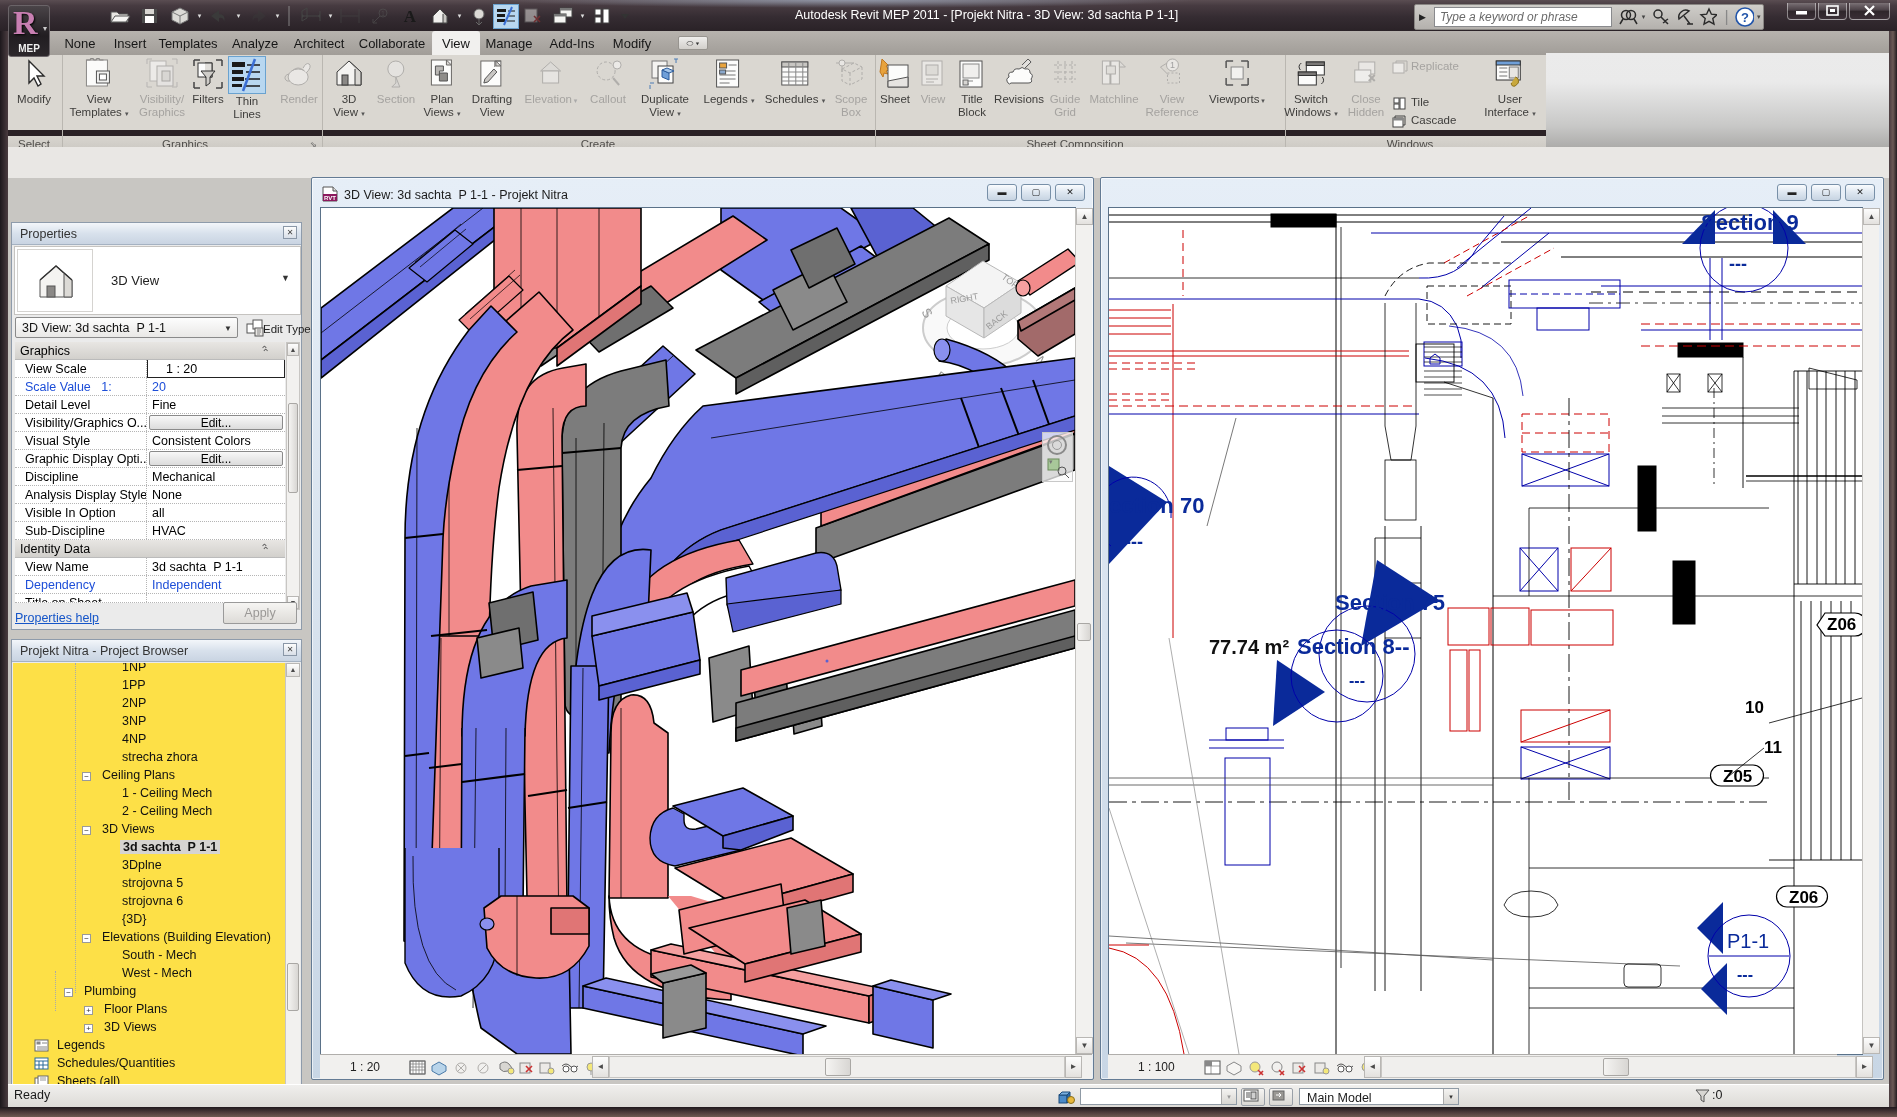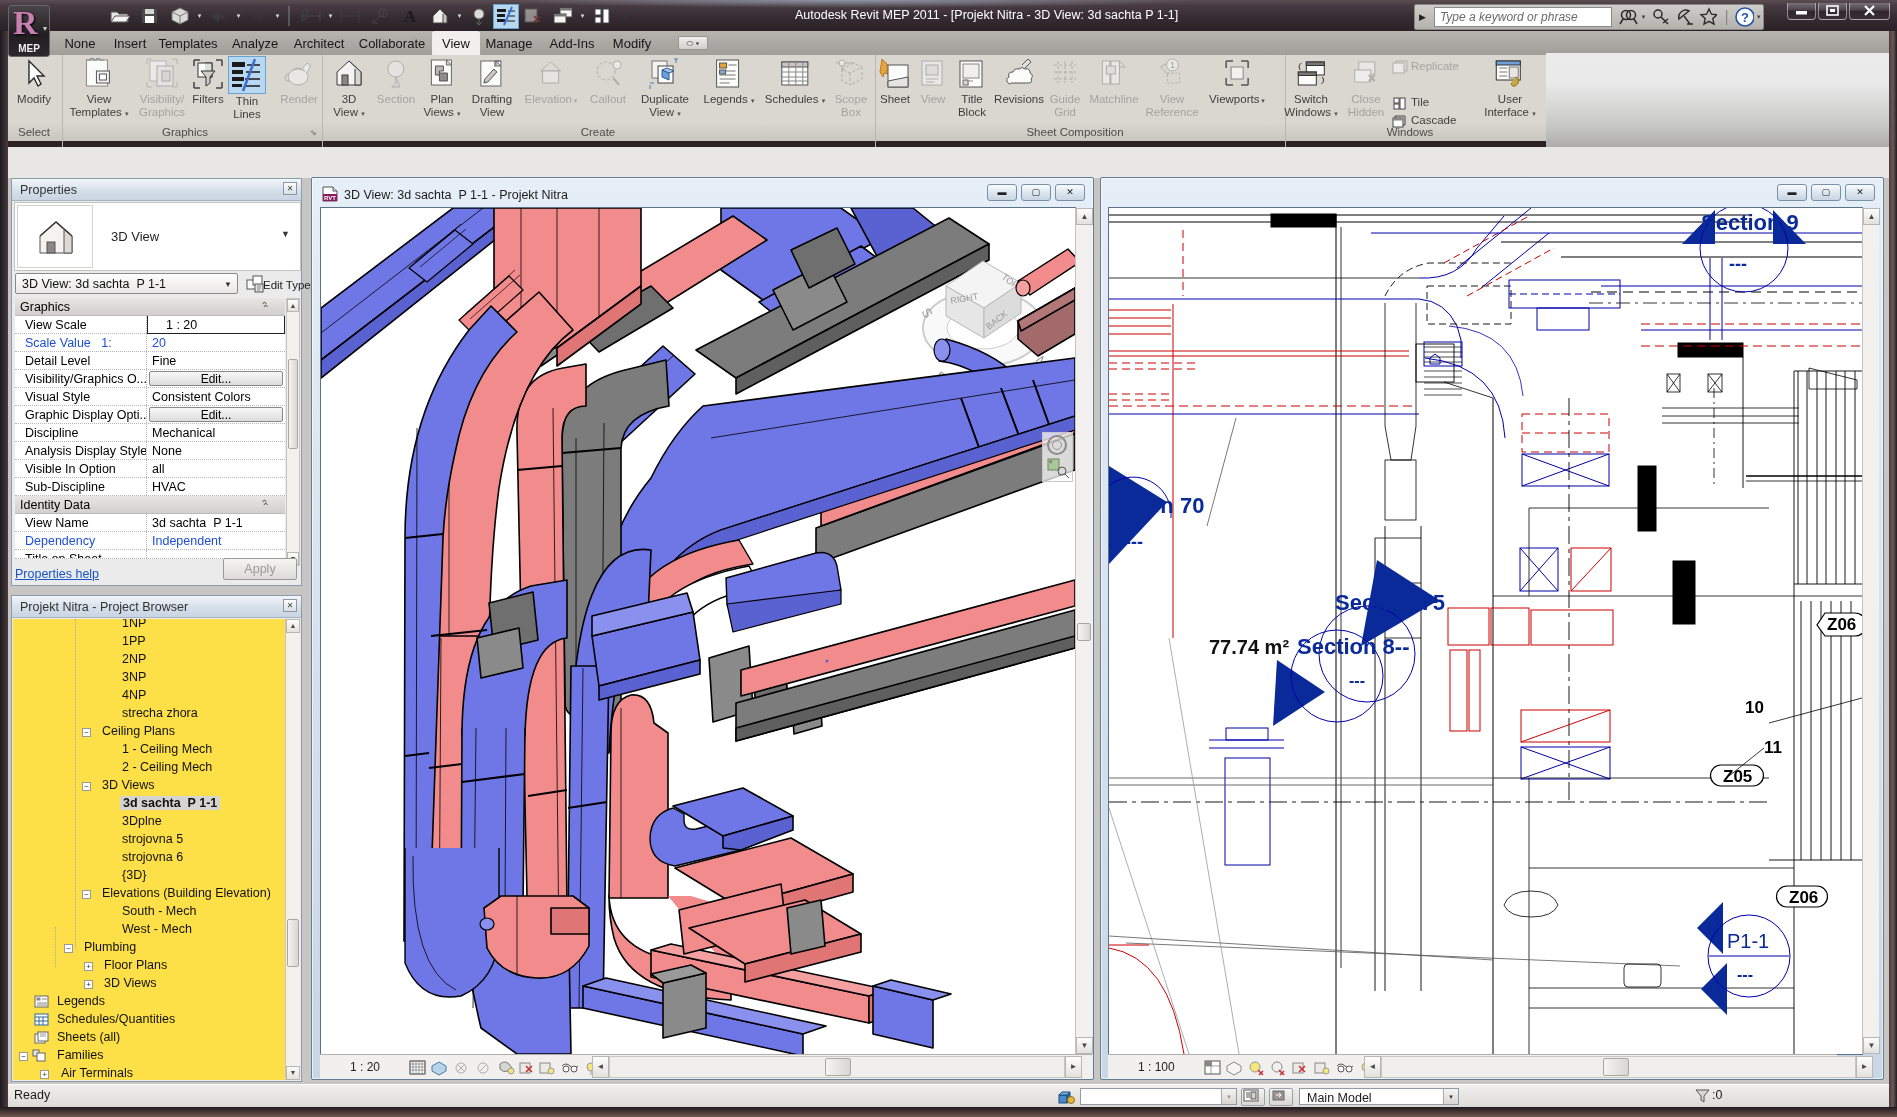--- a/index.html
+++ b/index.html
@@ -27,40 +27,40 @@
 #rlogo .mep { position:absolute; left:0; bottom:2px; width:100%; text-align:center; color:#eee; font-size:10px; font-weight:bold; }
 #rlogo .dn { position:absolute; right:2px; top:18px; color:#ccc; font-size:8px; }
 
 
 #tabrow { left:0; top:31px; width:1889px; height:24px; background:linear-gradient(#b7b3ae,#a19d98); }
 .tab { position:absolute; top:0; height:24px; font-size:13px; color:#161616; line-height:25px; text-align:center; transform:translateX(-50%); padding:0 10px; }
 .tab.sel { background:#f1f0ee; border-radius:3px 3px 0 0; }
 
 
 #ribbon { left:0; top:55px; width:1889px; height:75px; background:#dad7d1; }
-#riblabels { left:0; top:124px; width:1581px; height:17px; background:linear-gradient(#d8d5cf,#c9c6c0); }
+#riblabels { left:0; top:136px; width:1581px; height:17px; background:linear-gradient(#d8d5cf,#c9c6c0); }
 .grplabel { position:absolute; top:2px; font-size:11.5px; color:#4e4c49; text-align:center; transform:translateX(-50%); }
 .gsep { position:absolute; top:55px; width:1px; height:92px; background:#bab7b1; }
 .rbtn { position:absolute; top:57px; text-align:center; font-size:11.5px; color:#3e3d3b; line-height:12.5px; transform:translateX(-50%); }
 .rbtn .ic { margin:0 auto 2px; width:34px; height:34px; }
 .rbtn.gray { color:#a5a3a0; }
 .rbtn .dar { font-size:7px; color:#555; }
 .gray .dar { color:#aaa; }
 #ribextra { left:1546px; top:53px; width:343px; height:97px; background:linear-gradient(#ebebeb,#eaeaea 30%,#c8c8c7 75%,#a9a8a6); }
 .hl { background:#b8d7f0; outline:1px solid #6aa2cf; }
 .smbtn { position:absolute; font-size:11.5px; color:#3e3d3b; white-space:nowrap; }
 .smbtn svg { vertical-align:-4px; margin-right:3px; }
 .smbtn.gray { color:#a5a3a0; }
 
 
 #workspace { left:8px; top:147px; width:1881px; height:937px; background:#c8c6c2; }
 #wstop { left:8px; top:147px; width:1881px; height:31px; background:#e9e7e4; }
 
 
-.panel { background:#ebebeb; border:1px solid #8e9bab; }
+.panel { background:#ebebeb; border:1px solid #8e9bab;margin-top:44px; }
 .ptitle { height:22px; background:linear-gradient(#f3f6fa,#d8e1ec 50%,#c9d4e2); border-bottom:1px solid #a5b2c2; color:#333; font-size:12.5px; padding:4px 0 0 8px; position:relative; }
 .pclose { position:absolute; right:4px; top:3px; width:14px; height:13px; border:1px solid #8a97a7; background:linear-gradient(#fdfdfd,#d9dfe8); font-size:8px; text-align:center; line-height:12px; color:#444; }
 
 
 #ptable { position:absolute; left:3px; top:119px; width:270px; }
 .prow { display:flex; height:18px; font-size:12.5px; border-bottom:1px dotted #b5b5b5; background:#fff; }
 .prow .c1 { width:132px; padding:2px 0 0 10px; border-right:1px dotted #b5b5b5; white-space:nowrap; overflow:hidden; }
 .prow .c2 { flex:1; padding:2px 0 0 5px; white-space:nowrap; overflow:hidden; }
 .phead { height:18px; background:linear-gradient(#e8e6e3,#d2d0cc); font-size:12.5px; padding:2px 0 0 5px; border-bottom:1px solid #bbb; position:relative; }
 .phead .chev { position:absolute; right:8px; top:2px; font-size:10px; color:#555; }

